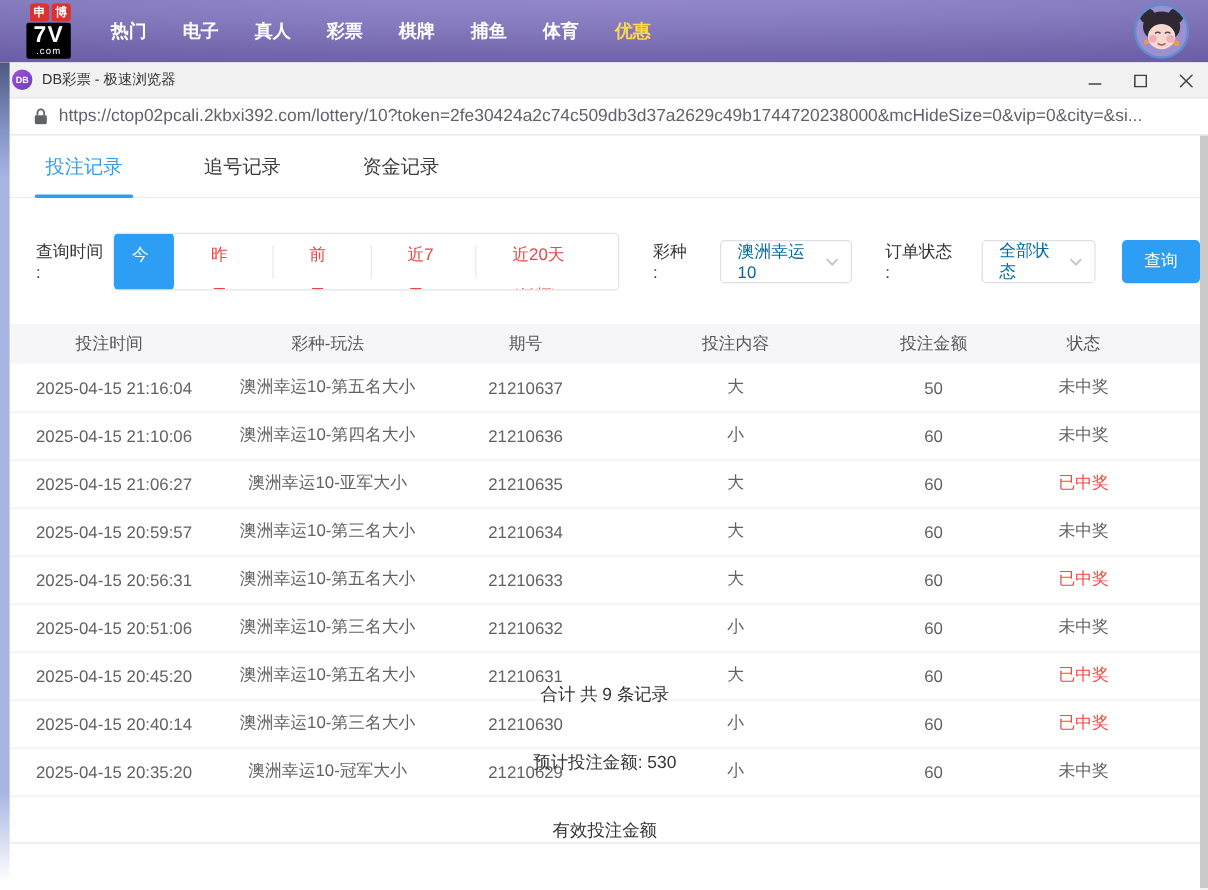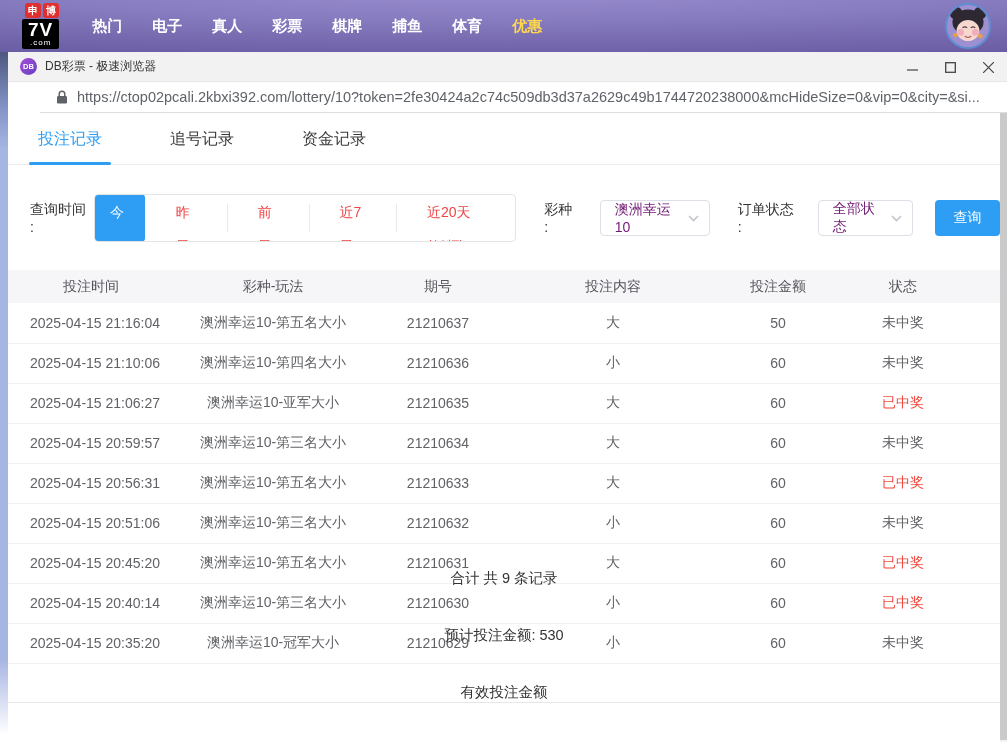--- a/index.html
+++ b/index.html
@@ -19,32 +19,32 @@
   .logo-brand { color:#fff; font-size:19px; font-weight:bold; letter-spacing:1px; line-height:19px; display:block; }
   .logo-suffix { color:#fff; font-size:8px; line-height:8px; display:block; letter-spacing:1px; }
   .nav-items { display:flex; margin-left:18px; }
   .nav-item { width:60px; text-align:center; color:#fff; font-size:15px; font-weight:bold; cursor:pointer; }
   .nav-item.hl { color:#ffd84d; }
   .avatar { position:absolute; right:16px; top:3px; width:46px; height:46px; border-radius:50%;
     border:2px solid #5d8ed2; overflow:hidden; background:#9d8fd0; cursor:pointer; }
   .avatar svg { display:block; width:100%; height:100%; }
 
   
-  .titlebar { height:30px; background:#f2f2f2; display:flex; align-items:center; padding-left:20px; position:relative;
+  .titlebar { height:30px; background:#f2f2f2; display:flex; align-items:center; padding-left:10px; position:relative;
     border-bottom:1px solid #e6e6e6; }
   .favicon { width:17px; height:17px; border-radius:50%; background:linear-gradient(135deg,#a14fd8,#6a3fc0);
     color:#fff; font-size:7.5px; font-weight:bold; text-align:center; line-height:17px; }
   .win-title { margin-left:8px; font-size:12px; color:#333; }
   .win-controls { position:absolute; right:0; top:0; height:30px; display:flex; }
   .win-btn { width:38px; height:30px; display:flex; align-items:center; justify-content:center; cursor:pointer; }
   .win-btn svg { display:block; }
 
   
   .urlbar { height:31px; background:#fff; border-bottom:1px solid #dedede; display:flex; align-items:center;
-    padding-left:16px; cursor:text;margin-left:40px; }
+    padding-left:28px; cursor:text; }
   .lock { margin-right:9px; display:flex; }
   .url-text { font-size:14.5px; color:#5f6368; white-space:nowrap; overflow:hidden; }
 
   
   .page { position:relative; height:629px; background:#fff; }
   .left-strip { position:absolute; left:0; top:-61px; bottom:0; width:8px;
     background:linear-gradient(180deg,#4d5880 0%, #8393c5 8%, #a7b5e3 14%, #a7b5e3 88%, #ffffff 99%); }
   .vscrollbar { position:absolute; right:0; top:0; bottom:0; width:7px; background:#f4f4f4; }
   .vscroll-thumb { position:absolute; left:0; right:0; top:0; bottom:2px; background:#cacaca; }
   .content { margin:0 7px 0 8px; }
@@ -58,21 +58,21 @@
 
   
   .filters { display:flex; align-items:center; margin:29px 0 0 22px; font-size:14px; color:#333; }
   .time-group { display:flex; margin-left:8px; border:1px solid #e4e4e4; border-radius:4px; height:48px; overflow:hidden; }
   .time-btn { padding:0 31px; line-height:34px; cursor:pointer; position:relative; color:#ef4444; }
   .time-btn + .time-btn::before { content:""; position:absolute; left:0; top:9px; bottom:9px; width:1px; background:#e9e9e9; }
   .time-btn.active { background:var(--accent); color:#fff; border-radius:4px; line-height:36px; margin:-1px 0; padding:0 15px; }
   .time-btn.active + .time-btn::before { display:none; }
   .flabel { margin-left:28px; }
   .select { margin-left:24px; height:36px; border:1px solid #dcdfe6; border-radius:4px; display:flex; align-items:center;
-    padding:0 10px 0 14px; color:#701a75; cursor:pointer; min-width:110px; }
+    padding:0 10px 0 14px; color:#0369a1; cursor:pointer; min-width:110px; }
   .select .sel-val { margin-right:12px; }
   .chevron { display:flex; }
   .search-btn { margin-left:22px; width:74px; height:36px; background:var(--accent); color:#fff; border:none;
     border-radius:4px; font-size:14px; cursor:pointer; font-family:inherit; }
 
   
   table.records { width:100%; border-collapse:collapse; table-layout:fixed; margin-top:28px; font-size:14px; }
   table.records th { background:#f6f6f8; height:33px; font-weight:normal; color:#55565c; text-align:center; }
   table.records th:first-child { text-align:left; padding-left:55px; }
   table.records td { height:40px; color:#606266; text-align:center; border-bottom:1px solid #f1f1f4;

